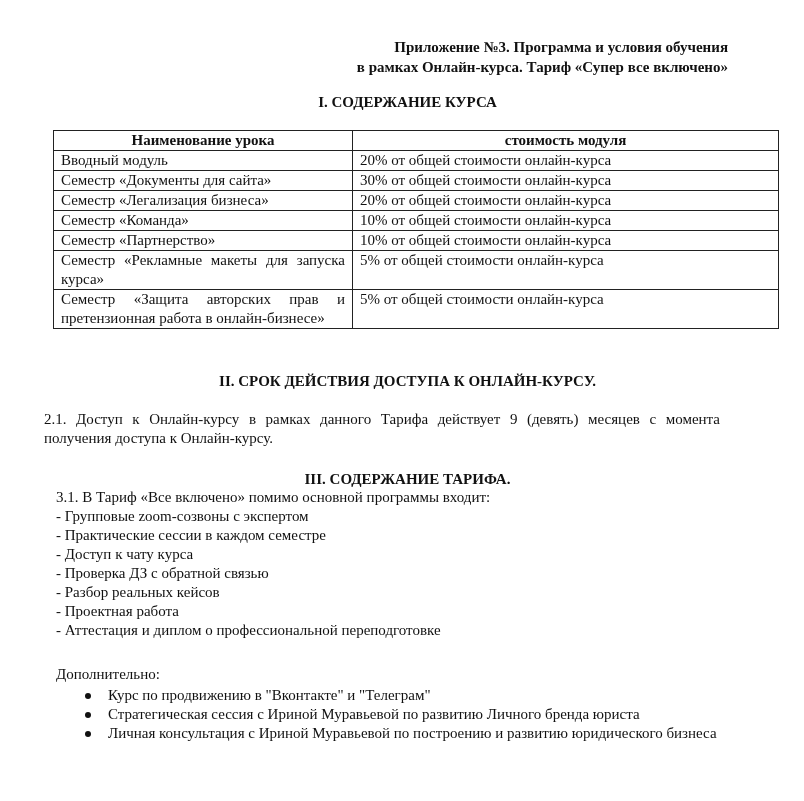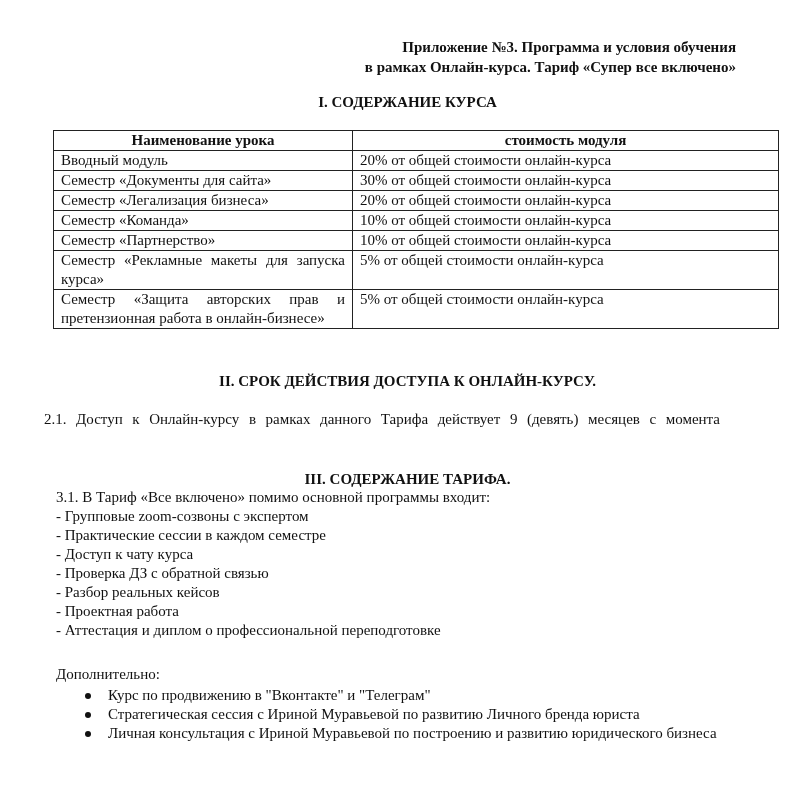--- a/index.html
+++ b/index.html
@@ -18,21 +18,21 @@
       line-height: 19px;
     }
     .page {
       position: absolute;
       left: 0; top: 0;
       width: 804px;
       height: 801px;
     }
     .doc-title {
       position: absolute;
-      right: 68px;
+      right: 76px;
       top: 37px;
       text-align: right;
       font-weight: bold;
       font-size: 15px;
       line-height: 20px;
     }
     .doc-title div { white-space: nowrap; }
     .section-heading {
       position: absolute;
       left: 45px;
@@ -168,20 +168,21 @@
         <td class="c1">Семестр «Защита авторских прав и претензионная работа в онлайн-бизнесе»</td>
         <td class="c2">5% от общей стоимости онлайн-курса</td>
       </tr>
     </tbody>
   </table>
 
   <div class="section-heading h2">II. СРОК ДЕЙСТВИЯ ДОСТУПА К ОНЛАЙН-КУРСУ.</div>
 
   <div class="para p21">
     <div style="text-align: justify; text-align-last: justify;">2.1. Доступ к Онлайн-курсу в рамках данного Тарифа действует 9 (девять) месяцев с момента</div>
+    <div class="line2">получения доступа к Онлайн-курсу.</div>
   </div>
 
   <div class="section-heading h3">III. СОДЕРЖАНИЕ ТАРИФА.</div>
 
   <div class="list-block">
     <div>3.1. В Тариф «Все включено» помимо основной программы входит:</div>
     <div>- Групповые zoom-созвоны с экспертом</div>
     <div>- Практические сессии в каждом семестре</div>
     <div>- Доступ к чату курса</div>
     <div>- Проверка ДЗ с обратной связью</div>

